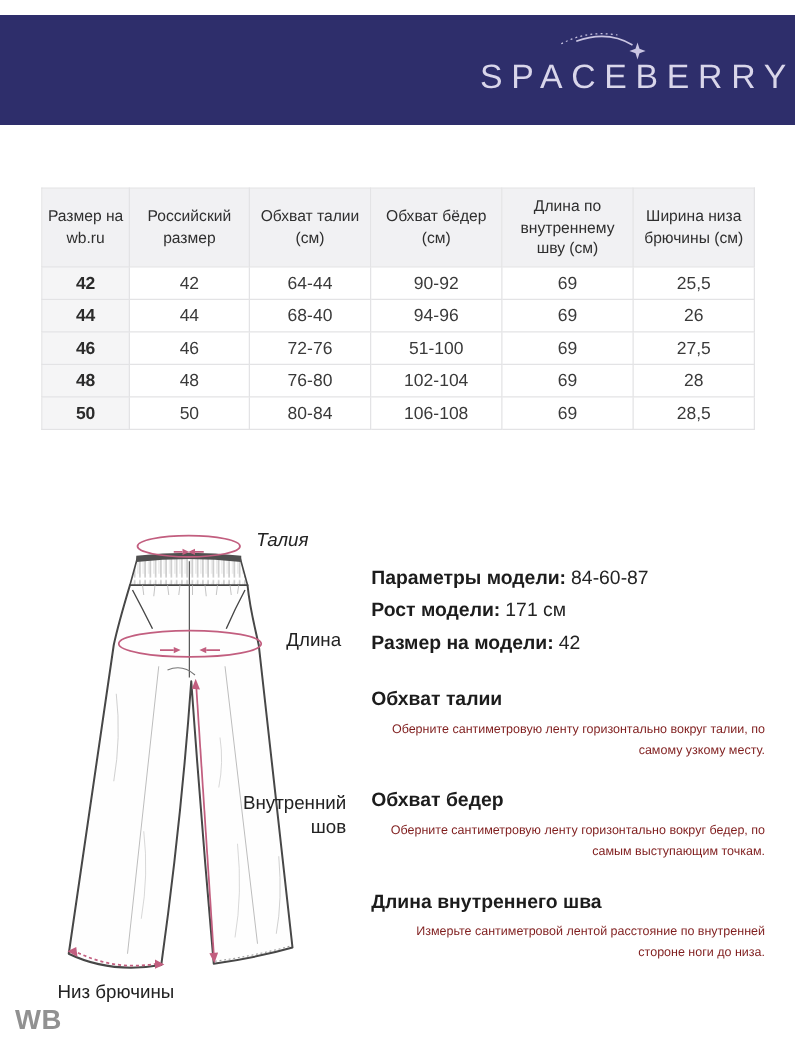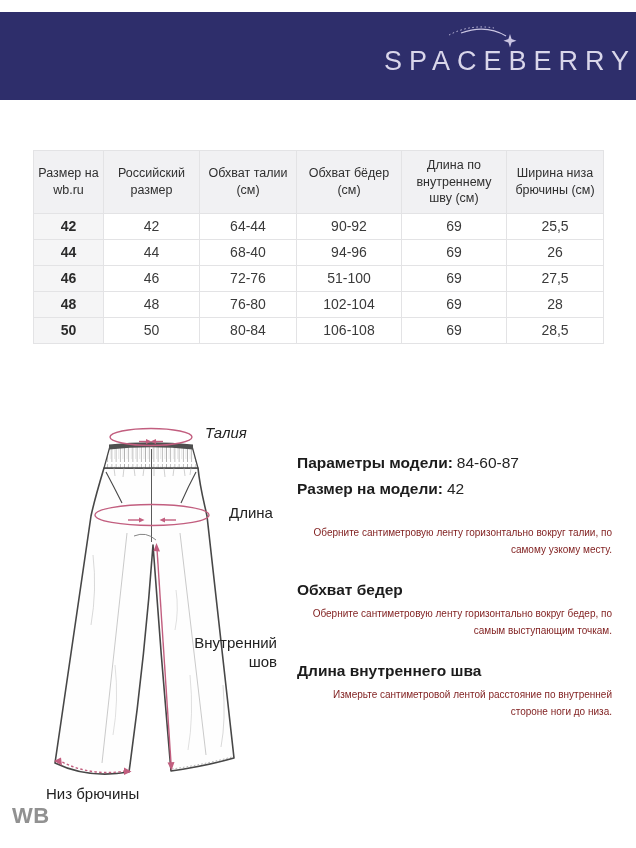--- a/index.html
+++ b/index.html
@@ -267,24 +267,28 @@
     <span class="diagram-label label-hips">Длина</span>
     <span class="diagram-label label-inseam">Внутренний шов</span>
     <span class="diagram-label label-hem">Низ брючины</span>
   </div>
 
   <div class="info-col">
     <div class="param-line">
       <span class="param-label">Параметры модели:</span><span class="param-value">84-60-87</span>
     </div>
     <div class="param-line">
+      <span class="param-label">Рост модели:</span><span class="param-value">171 см</span>
+    </div>
+    <div class="param-line">
       <span class="param-label">Размер на модели:</span><span class="param-value">42</span>
     </div>
 
     <div class="measure-section">
+      <h3>Обхват талии</h3>
       <p>Оберните сантиметровую ленту горизонтально вокруг талии, по самому узкому месту.</p>
     </div>
     <div class="measure-section">
       <h3>Обхват бедер</h3>
       <p>Оберните сантиметровую ленту горизонтально вокруг бедер, по самым выступающим точкам.</p>
     </div>
     <div class="measure-section">
       <h3>Длина внутреннего шва</h3>
       <p>Измерьте сантиметровой лентой расстояние по внутренней стороне ноги до низа.</p>
     </div>

